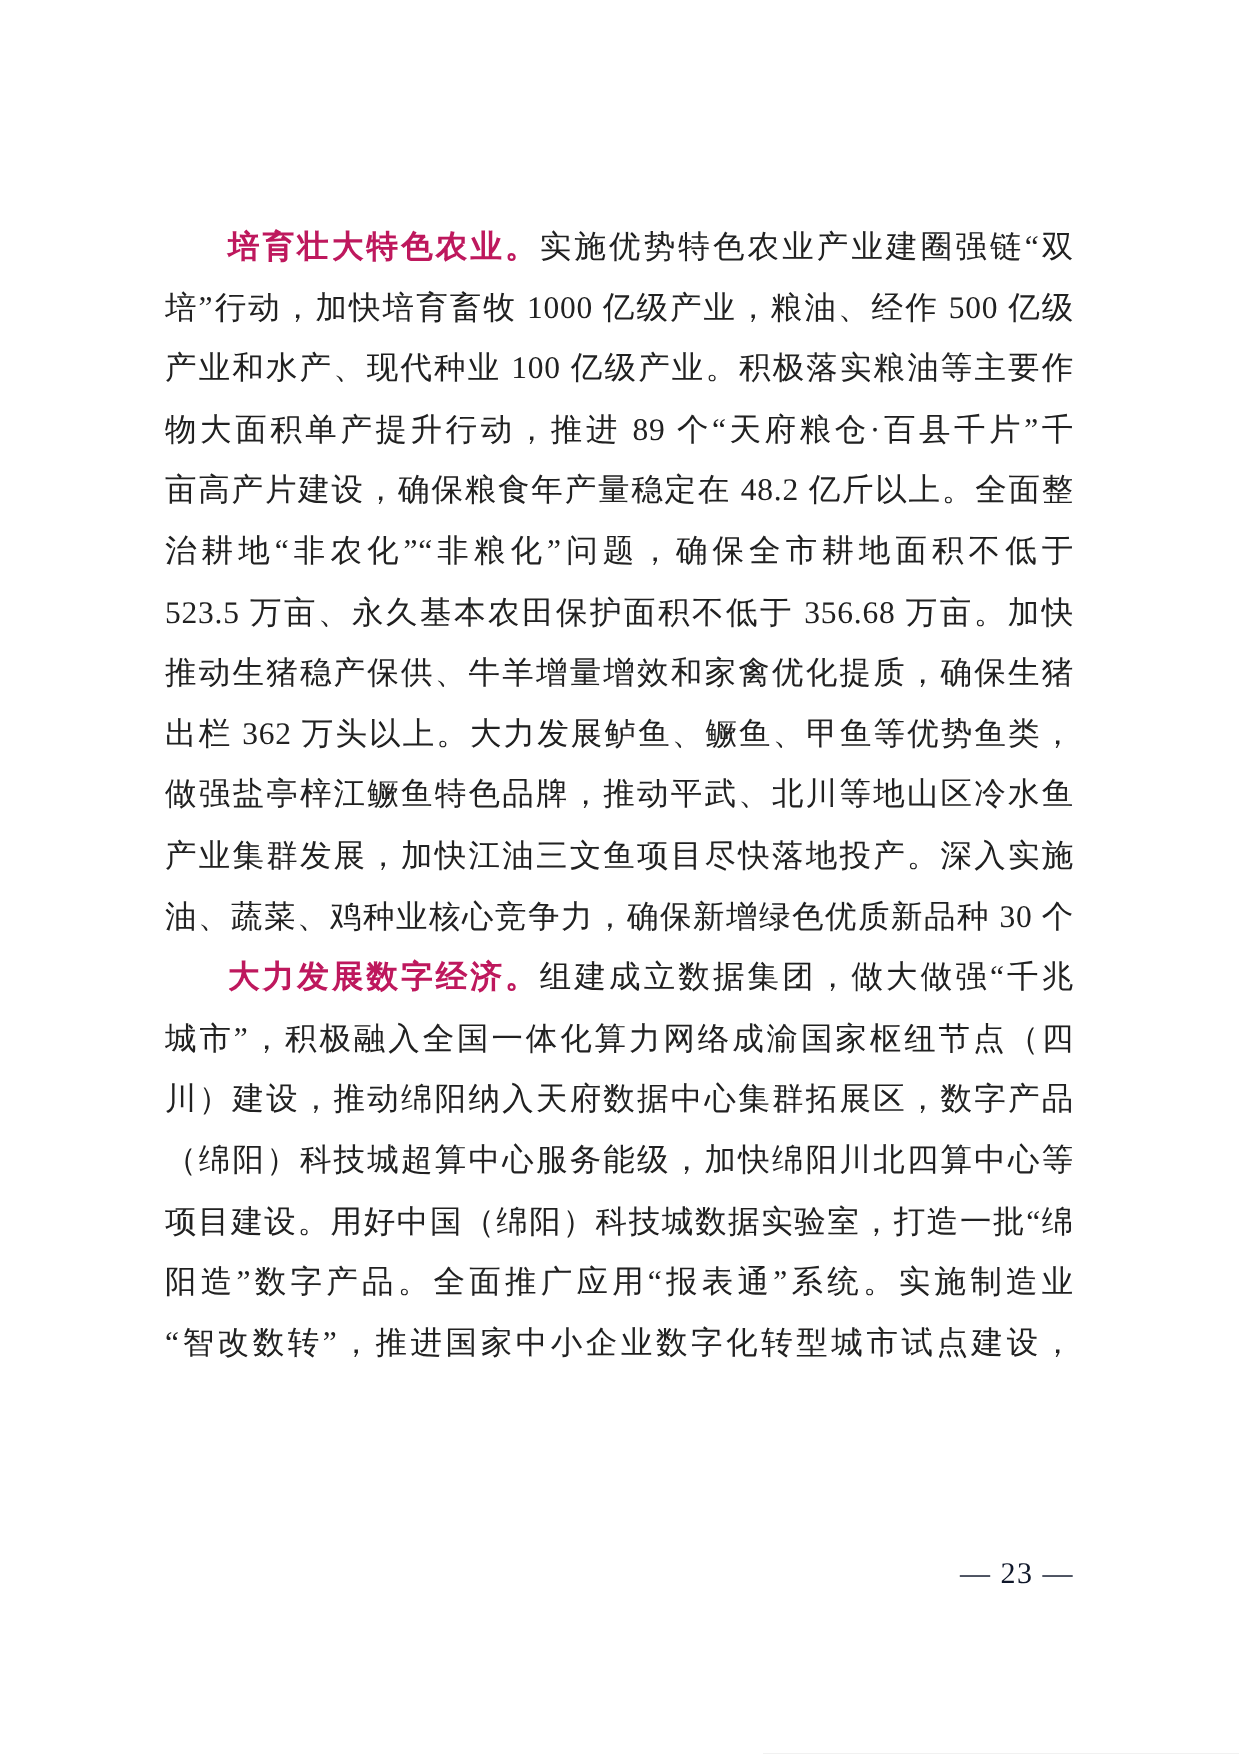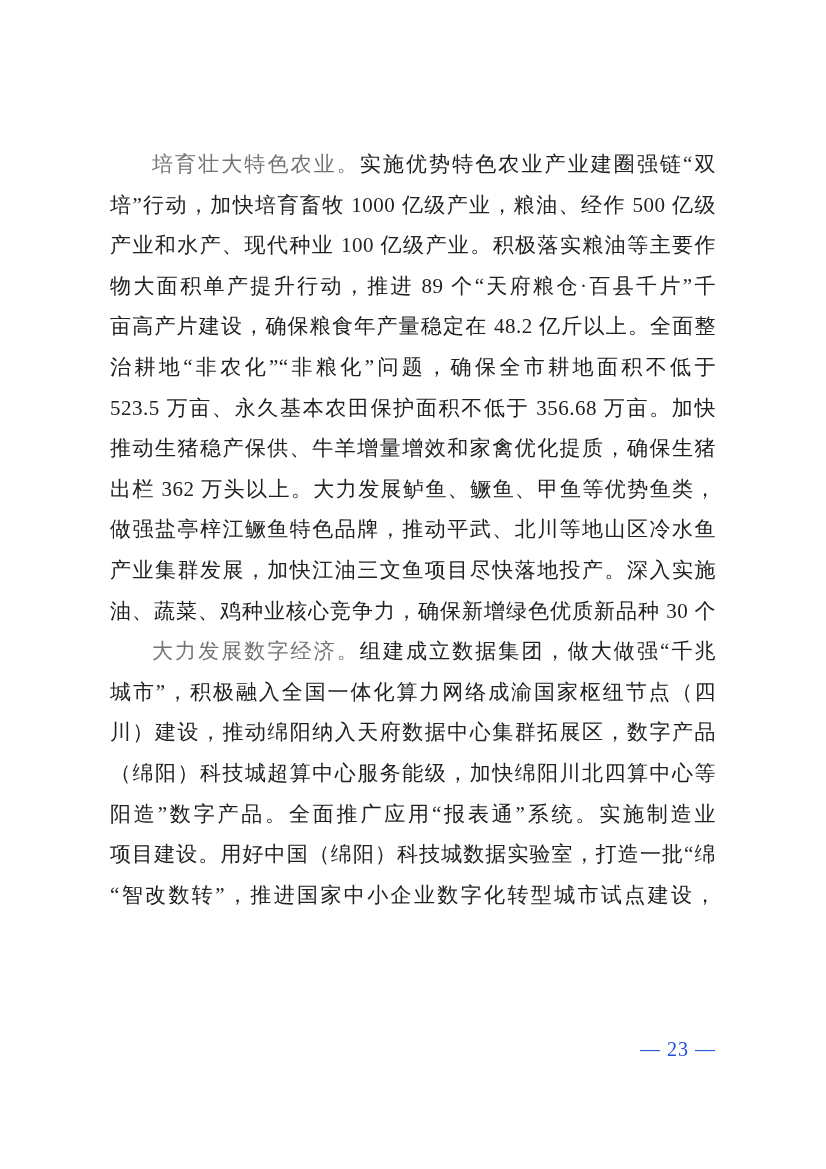--- a/index.html
+++ b/index.html
@@ -35,30 +35,30 @@
     overflow: hidden;
     height: 40.6px;
   }
   .line.first-line {
     padding-left: 42px;
   }
   .line.last-short {
     text-align-last: left;
   }
   .lead {
-    font-weight: 400;
-    color: #737373;
+    font-weight: 700;
+    color: #be185d;
   }
   .page-number {
     position: absolute;
     top: 1036px;
     right: 110px;
     font-size: 20px;
     line-height: 26px;
-    color: #1d4ed8;
+    color: #0f172a;
     letter-spacing: 1px;
     text-align: right;
   }
 </style>
 </head>
 <body>
 
 <div class="page">
 
   <div class="text-block">
@@ -76,22 +76,22 @@
       <div class="line">做强盐亭梓江鳜鱼特色品牌，推动平武、北川等地山区冷水鱼</div>
       <div class="line">产业集群发展，加快江油三文鱼项目尽快落地投产。深入实施</div>
       <div class="line">油、蔬菜、鸡种业核心竞争力，确保新增绿色优质新品种 30 个</div>
     </div>
 
     <div>
       <div class="line first-line"><span class="lead">大力发展数字经济。</span><span>组建成立数据集团，做大做强“千兆</span></div>
       <div class="line">城市”，积极融入全国一体化算力网络成渝国家枢纽节点（四</div>
       <div class="line">川）建设，推动绵阳纳入天府数据中心集群拓展区，数字产品</div>
       <div class="line">（绵阳）科技城超算中心服务能级，加快绵阳川北四算中心等</div>
+      <div class="line">项目建设。用好中国（绵阳）科技城数据实验室，打造一批“绵</div>
       <div class="line">阳造”数字产品。全面推广应用“报表通”系统。实施制造业</div>
-      <div class="line">项目建设。用好中国（绵阳）科技城数据实验室，打造一批“绵</div>
       <div class="line">“智改数转”，推进国家中小企业数字化转型城市试点建设，</div>
     </div>
 
   </div>
 
   <div class="page-number">— 23 —</div>
 
 </div>
 
 </body></html>

